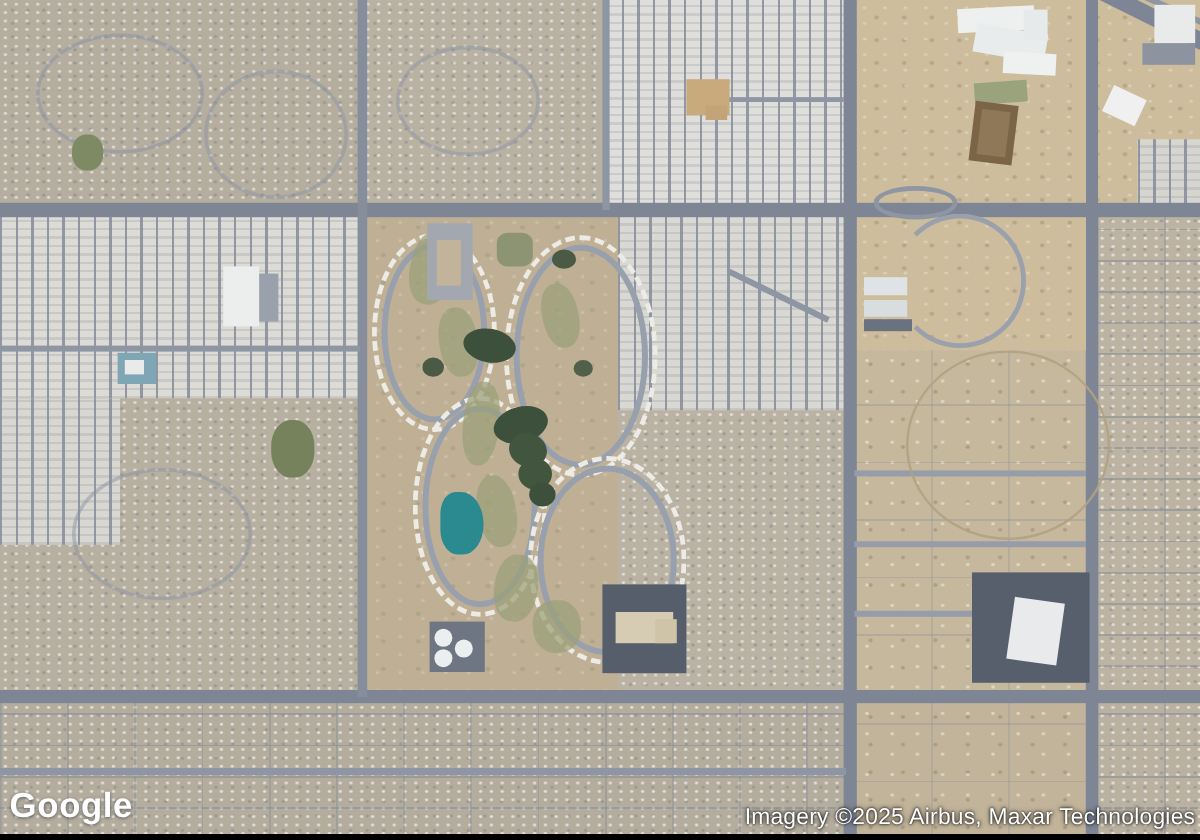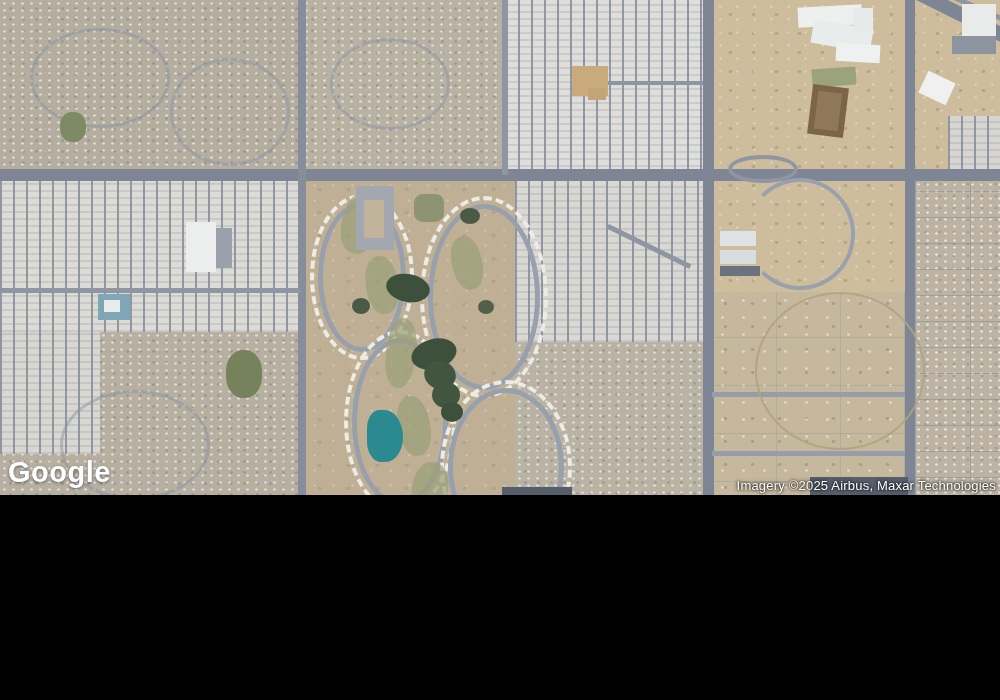--- a/index.html
+++ b/index.html
@@ -1,16 +1,16 @@
 <!DOCTYPE html>
 <html><head>
 <meta charset="utf-8">
 <style>
   html,body{margin:0;padding:0;background:#000;}
-  #viewport{position:relative;width:1000px;height:495px;overflow:hidden;
+  #viewport{position:relative;width:1000px;height:695px;overflow:hidden;
     font-family:"Liberation Sans", sans-serif;background:#c6bba3;}
   .mf{position:absolute;box-sizing:border-box;}
   
   .res{background-image:
     radial-gradient(rgba(255,255,255,.55) 1px, transparent 1.9px),
     radial-gradient(rgba(106,114,128,.38) 1px, transparent 1.9px);
     background-size:9px 7px,13px 11px;background-position:0 0,4px 3px;}
   .res-grid{background-image:
     repeating-linear-gradient(0deg, rgba(128,136,150,.5) 0 1.5px, transparent 1.5px 26px),
     repeating-linear-gradient(90deg, rgba(128,136,150,.38) 0 1.5px, transparent 1.5px 56px),
@@ -32,21 +32,21 @@
     background-size:auto,auto,21px 17px,27px 23px;}
   .golf{background-image:
     radial-gradient(rgba(255,255,255,.2) 1px, transparent 2px),
     radial-gradient(rgba(126,128,96,.25) 1.6px, transparent 2.6px);
     background-size:19px 15px,29px 23px;}
   
   #google-logo{position:absolute;left:8px;bottom:6px;z-index:10;color:#fff;
     font-size:29px;font-weight:600;letter-spacing:.5px;
     text-shadow:0 1px 3px rgba(40,44,50,.65);user-select:none;}
   #attribution{position:absolute;right:4px;bottom:2px;z-index:10;color:#fff;
-    font-size:13px;letter-spacing:.2px;text-shadow:0 0 2px #000,0 0 4px rgba(0,0,0,.8);}
+    font-size:19px;letter-spacing:.2px;text-shadow:0 0 2px #000,0 0 4px rgba(0,0,0,.8);}
 </style>
 </head>
 <body>
 
 <div id="viewport">
   <div id="google-logo">Google</div>
   <div id="attribution">Imagery ©2025 Airbus, Maxar Technologies</div>
 <div class="mf desert" style="left: 712px; top: 0px; width: 288px; height: 292px; z-index: 1; background-color: rgb(205, 189, 157);"></div>
     <div class="mf res" style="left: 0px; top: 0px; width: 302px; height: 174px; z-index: 1; background-color: rgb(181, 174, 159);"></div>
     <div class="mf res" style="left: 302px; top: 0px; width: 203px; height: 174px; z-index: 1; background-color: rgb(185, 178, 163);"></div>

